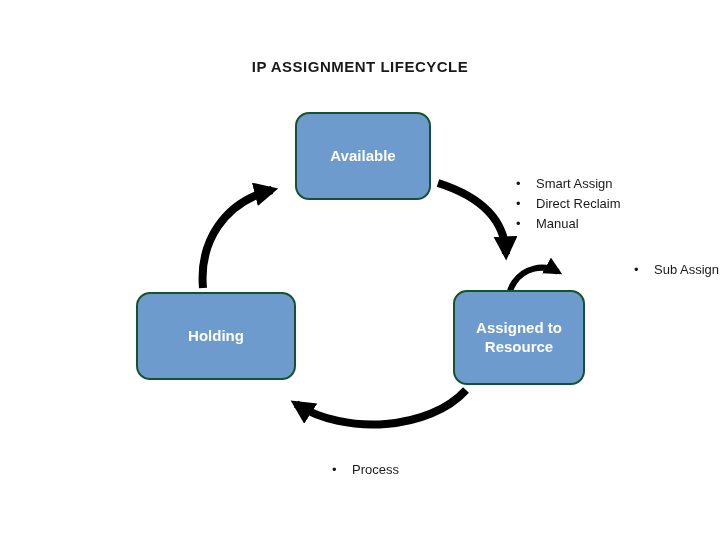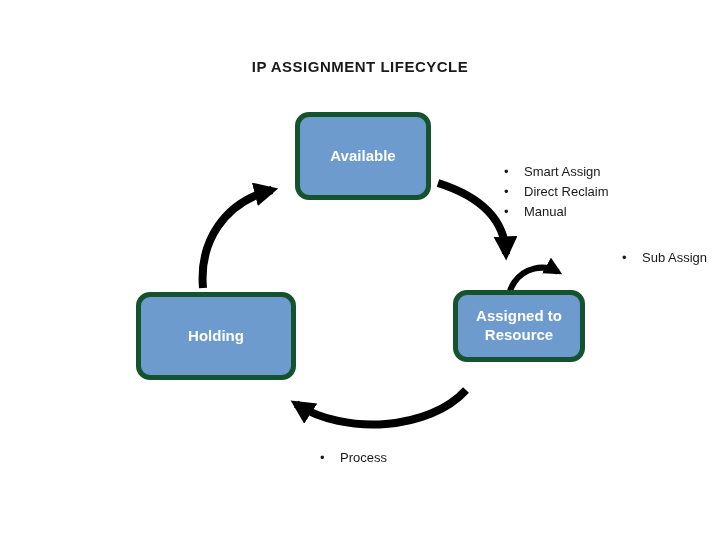--- a/index.html
+++ b/index.html
@@ -21,39 +21,39 @@
     width:720px;
     text-align:center;
     font-size:15px;
     letter-spacing:0.5px;
     color:#1a1a1a;
     font-weight:700;
   }
   .node{
     position:absolute;
     background:#6d9bce;
-    border:5px solid #14532d;
+    border:2px solid #14532d;
     border-radius:14px;
     color:#ffffff;
     font-weight:700;
     font-size:15px;
     display:flex;
     align-items:center;
     justify-content:center;
     text-align:center;
     line-height:1.25;
     box-sizing:border-box;
   }
   .node-available{ left:295px; top:112px; width:136px; height:88px; }
-  .node-assigned { left:453px; top:290px; width:132px; height:72px; padding:0 10px; }
+  .node-assigned { left:453px; top:290px; width:132px; height:95px; padding:0 10px; }
   .node-holding  { left:136px; top:292px; width:160px; height:88px; }
 
   .bullets{
     position:absolute;
-    margin:0;
+    margin:12px;
     padding:0;
     list-style:none;
     font-size:13px;
     color:#1a1a1a;
   }
   .bullets li{
     position:relative;
     padding-left:24px;
     line-height:20px;
     white-space:nowrap;

